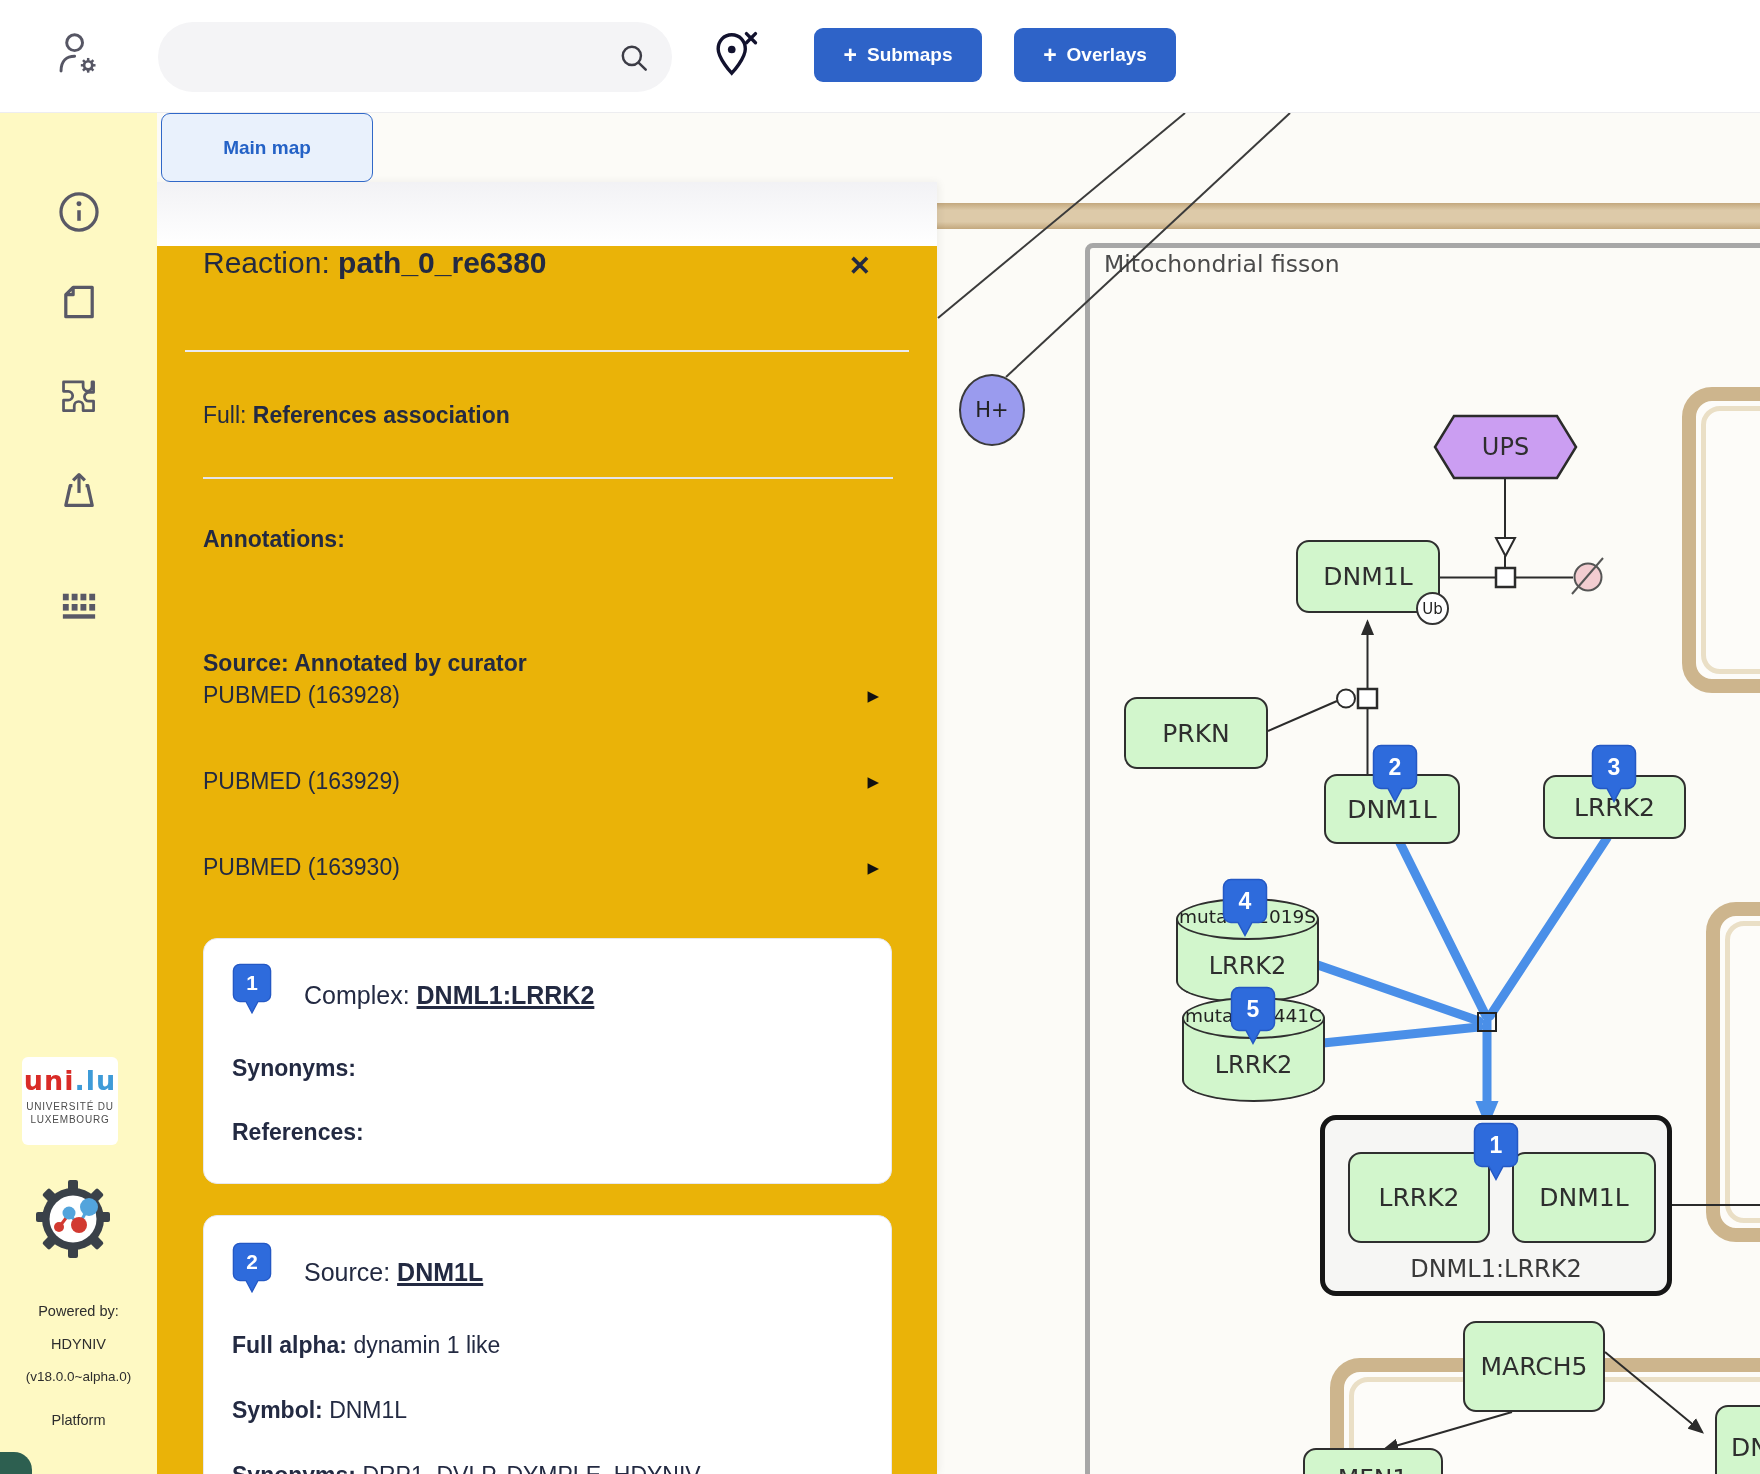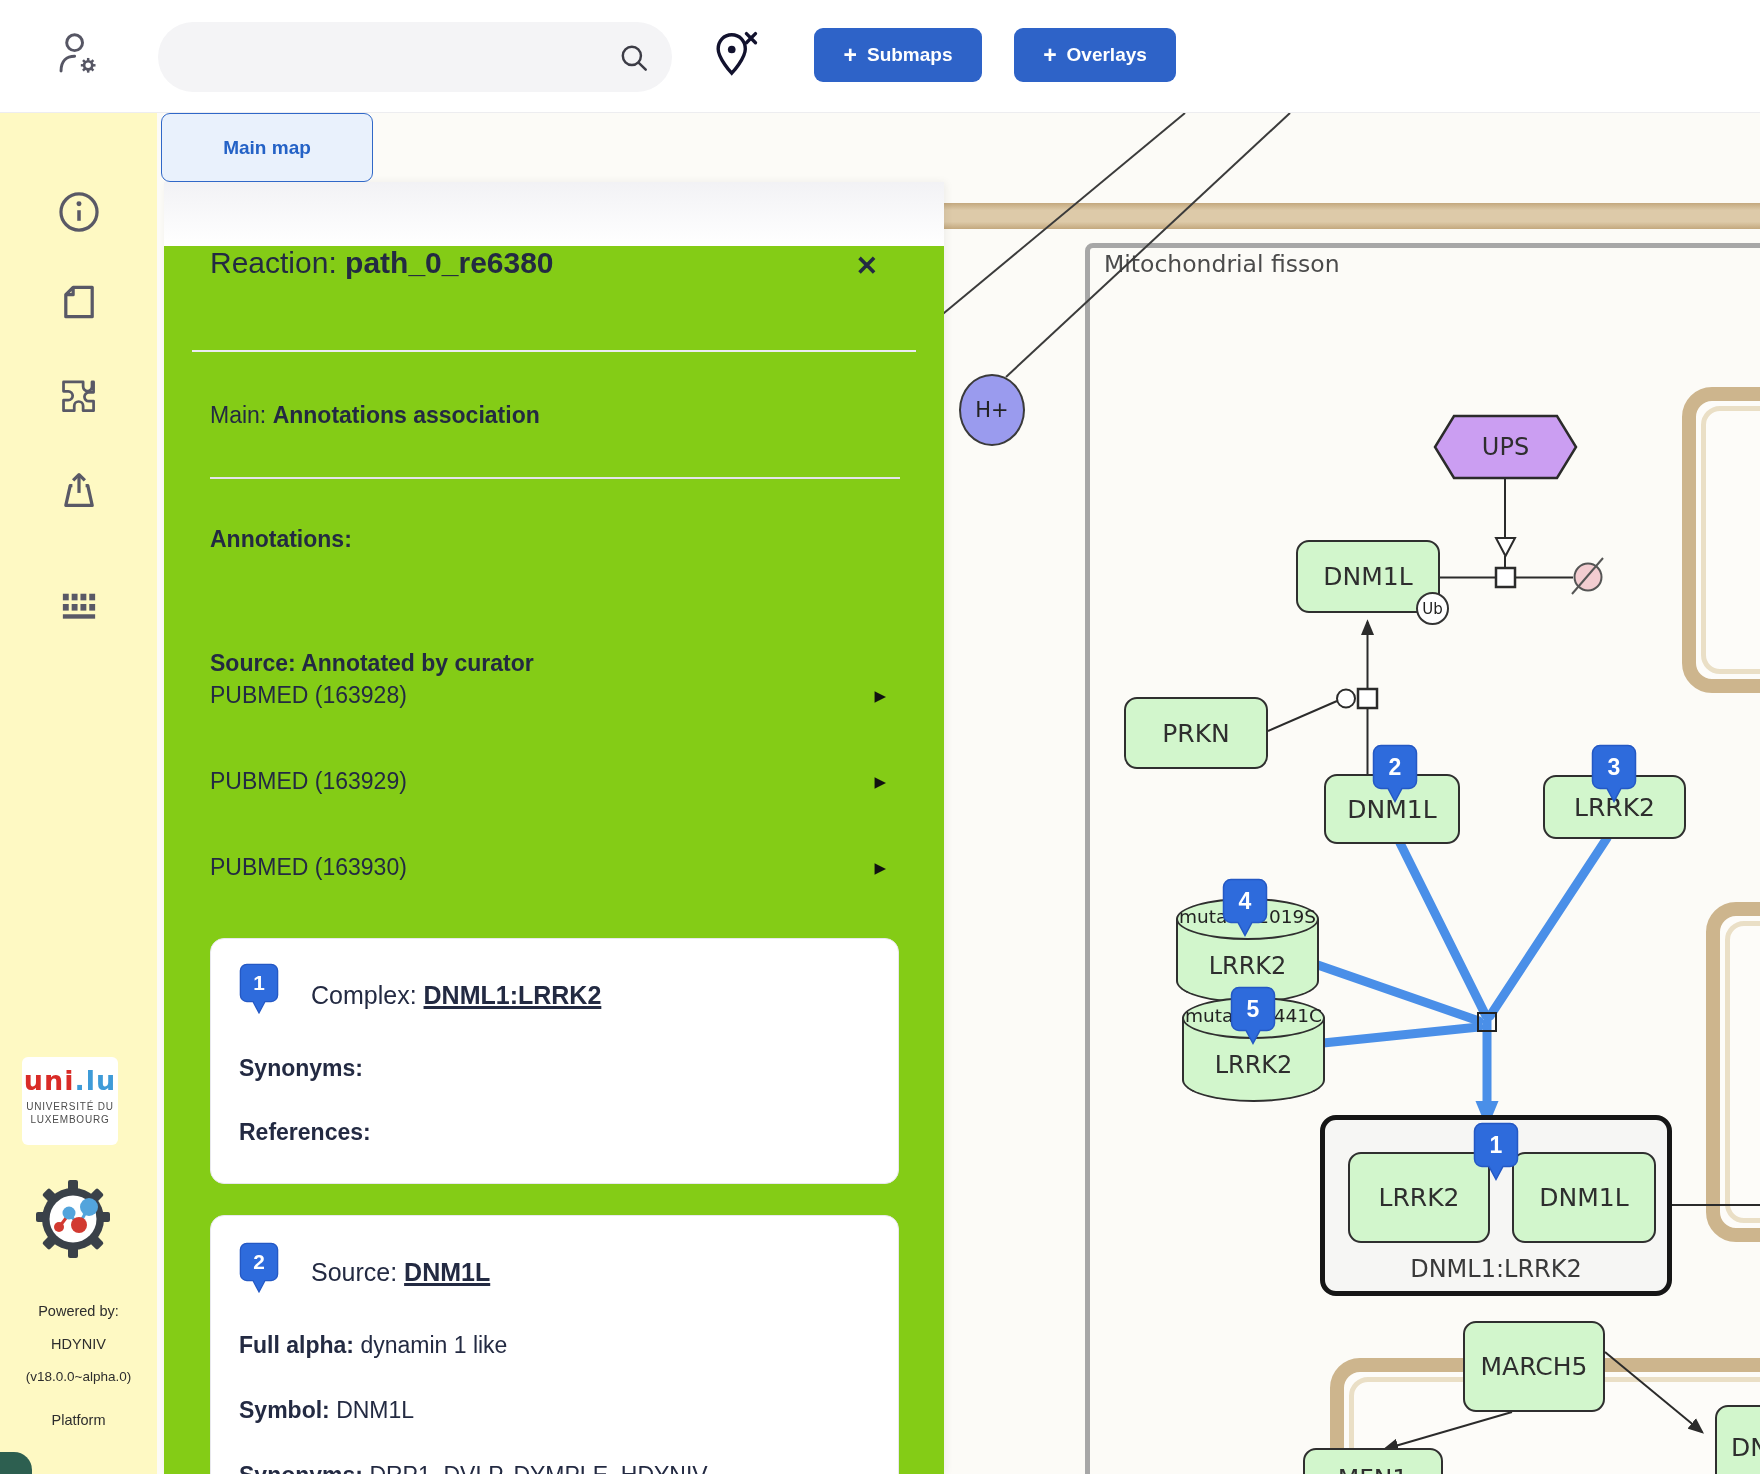--- a/index.html
+++ b/index.html
@@ -81,21 +81,21 @@
   .complexbox{position:absolute;left:1320px;top:1115px;width:352px;height:181px;background:#f6f6f4;
               border:5px solid #161616;border-radius:16px;z-index:3;box-sizing:border-box;cursor:pointer;}
   .complexbox .inner{position:absolute;background:#d2f6cc;border:2.5px solid #2f2f2f;border-radius:13px;
                      display:flex;align-items:center;justify-content:center;font-size:25px;color:#2e2e2e;
                      box-sizing:border-box;font-family:"DejaVu Sans",sans-serif;}
   .complexbox .clabel{position:absolute;left:0;bottom:8px;width:100%;text-align:center;font-size:24px;
                       color:#3a3a3a;font-family:"DejaVu Sans",sans-serif;}
   .pin{position:absolute;z-index:5;cursor:pointer;}
 
   
-  .panel{position:absolute;left:164px;top:182px;width:780px;height:1292px;background:#84cc16;z-index:10;
+  .panel{position:absolute;left:157px;top:182px;width:780px;height:1292px;background:#eab308;z-index:10;
          box-shadow:2px 0 8px rgba(0,0,0,.06);overflow:hidden;color:#232a42;}
   .panel .topgrad{position:absolute;left:0;top:0;width:100%;height:64px;
                   background:linear-gradient(180deg,#f2f2f5 0%,#ffffff 100%);}
   .ptitle{position:absolute;left:46px;top:64px;font-size:30px;}
   .ptitle b{font-weight:700;}
   .pclose{position:absolute;right:66px;top:68px;font-size:27px;font-weight:600;color:#232a42;cursor:pointer;}
   .div1{position:absolute;left:28px;right:28px;top:168px;height:2px;background:#ebebf0;}
   .prow{position:absolute;left:46px;font-size:23px;}
   .div2{position:absolute;left:46px;right:44px;top:295px;height:1.5px;background:#e4e4ea;}
   .pubrow{position:absolute;left:46px;right:58px;display:flex;align-items:center;justify-content:space-between;
@@ -231,21 +231,21 @@
     </svg>
 </div>
 
 <div class="panel">
   <div class="topgrad"></div>
   <div class="ptitle"><span>Reaction: </span><b>path_0_re6380</b></div>
   <div class="pclose">✕</div>
   <div class="div1"></div>
 
   <div class="prow" style="top:220px;">
-    <span>Main: </span><span class="bold">Annotations association</span>
+    <span>Full: </span><span class="bold">References association</span>
   </div>
   <div class="div2"></div>
 
   <div class="prow bold" style="top:344px;">Annotations:</div>
   <div class="prow" style="top:424px;margin-top:44px;">
     <span class="bold">Source: </span><span class="bold">Annotated by curator</span>
   </div>
 
   <div class="pubrow" style="top:500px;text-align:right;">
     <span>PUBMED (163928)</span>

